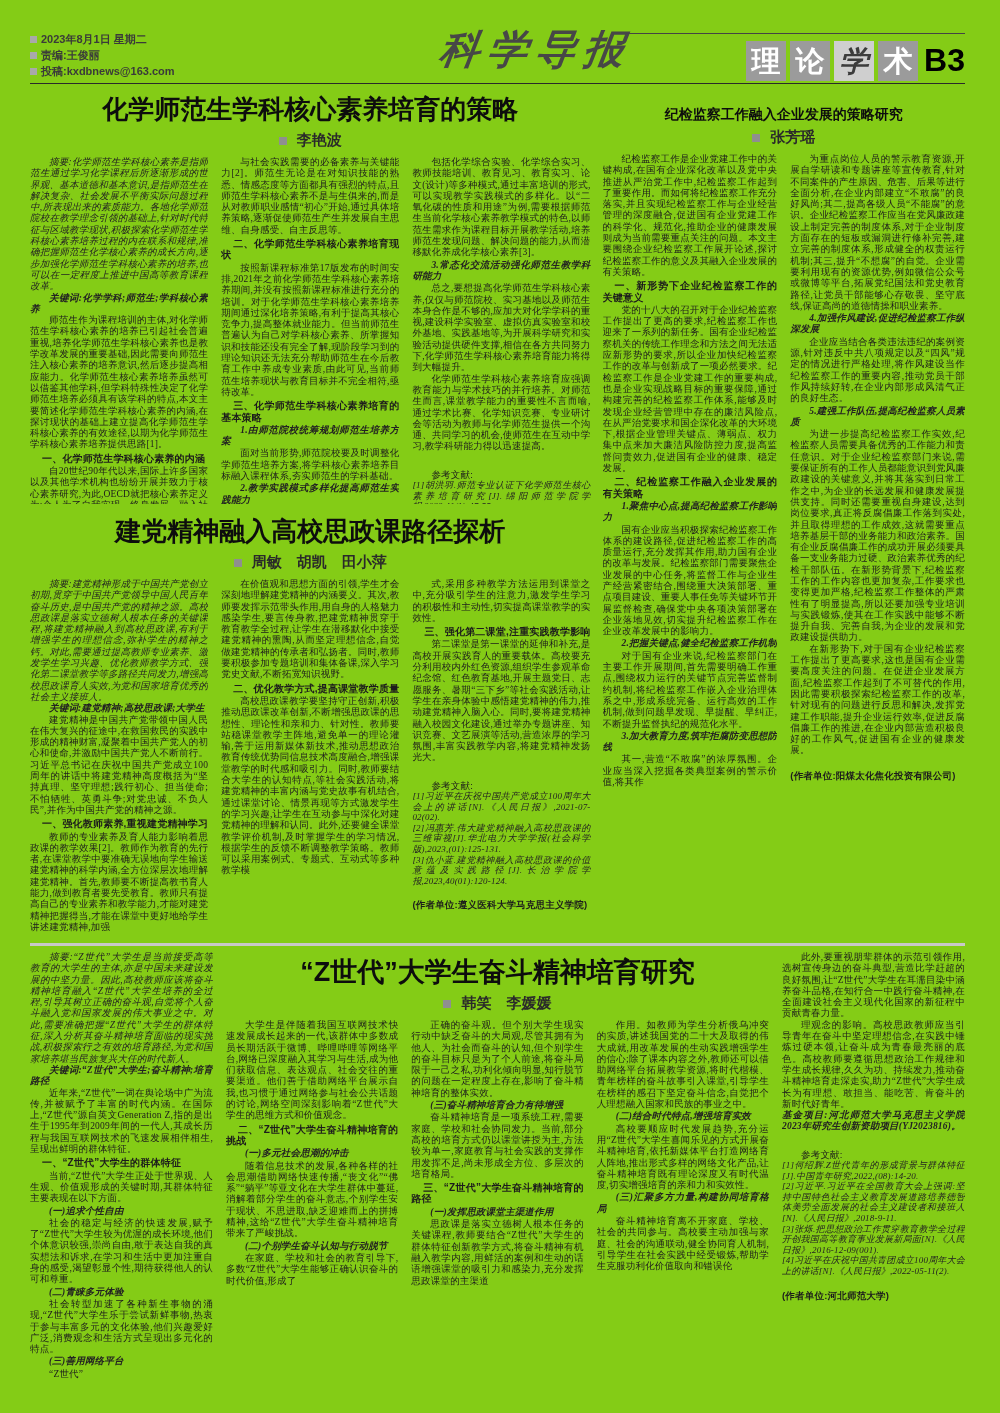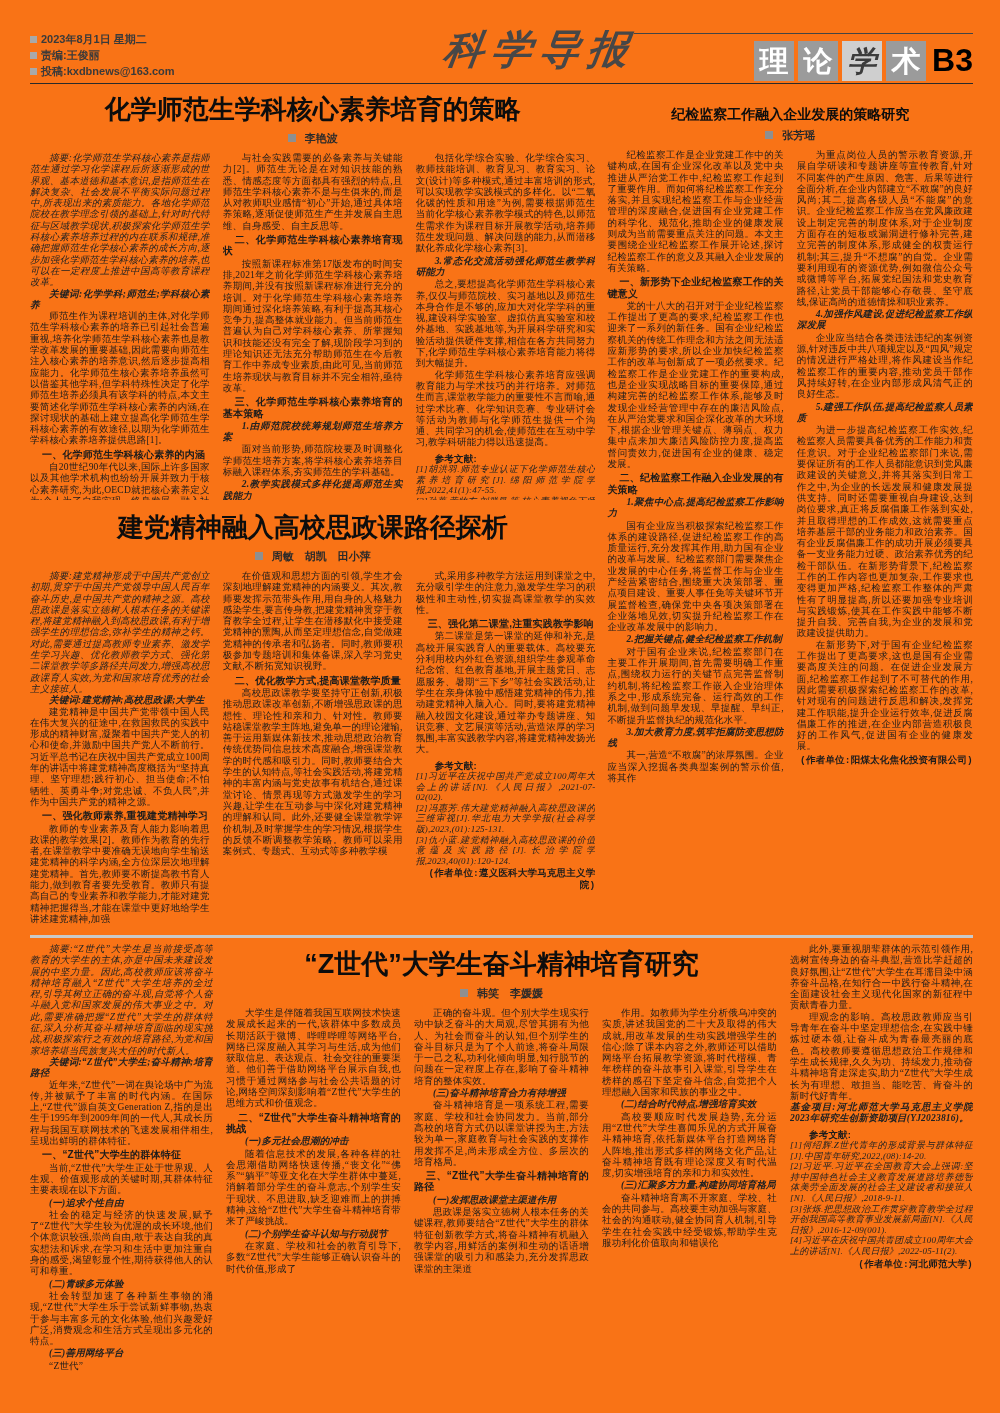--- a/index.html
+++ b/index.html
@@ -1,50 +1,50 @@
 <!DOCTYPE html>
 <html><head>
 <meta charset="utf-8">
 <style>
   * { margin:0; padding:0; box-sizing:border-box; }
   html,body { background:#e8e8e8; }
   .page {
-    width:1000px; height:1413px; margin:0 auto; background:#f97316;
+    width:1000px; height:1413px; margin:0 auto; background:#84cc16;
     color:#1c1c1c; font-family:"Liberation Serif","DejaVu Serif",serif;
-    padding:20px 27px 8px 30px; position:relative; overflow:hidden;
+    padding:20px 35px 8px 30px; position:relative; overflow:hidden;
   }
   
   .masthead { position:relative; height:64px; border-bottom:1.5px solid #2a2a2a; display:flex; align-items:flex-end; }
   .mh-left { width:295px; padding-bottom:4px; }
   .mh-line { font-family:"Liberation Sans",sans-serif; font-size:11px; font-weight:bold; color:#3a3a3a; line-height:16px; display:flex; align-items:center; }
   .mh-line .sq { width:7px; height:7px; background:#a9a9a9; display:inline-block; margin-right:4px; }
   .mh-center { flex:1; text-align:center; font-family:"DejaVu Serif",serif; font-style:italic; font-weight:bold;
     font-size:40px; color:#474747; letter-spacing:8px; transform:skewX(-8deg); padding-bottom:6px; }
   .mh-right { display:flex; align-items:flex-end; gap:4px; padding-bottom:2px; position:relative; }
   .mh-right::before { content:""; position:absolute; top:-6px; left:-120px; right:0; height:1px; background:#444; }
   .sec-box { width:40px; height:40px; background:#9b9b9b; color:#fff; font-family:"Liberation Sans",sans-serif;
     font-weight:bold; font-size:29px; line-height:40px; text-align:center; }
   .sec-box.light { background:#cfcfcf; color:#3c3c3c; font-family:"DejaVu Serif",serif; font-style:italic; }
   .page-no { font-family:"Liberation Sans",sans-serif; font-weight:bold; font-size:32px; line-height:42px; color:#000; padding-left:2px; }
   
   .art-title { font-family:"Liberation Sans",sans-serif; font-weight:bold; text-align:center; color:#0d0d0d; }
-  .byline { text-align:center; font-family:"Liberation Sans",sans-serif; font-size:11px; font-weight:bold; color:#2a2a2a; margin:4px 0 7px; }
+  .byline { text-align:center; font-family:"Liberation Sans",sans-serif; font-size:15px; font-weight:bold; color:#2a2a2a; margin:4px 0 7px; }
   .byline .sq { display:inline-block; width:8px; height:8px; background:#8f8f8f; margin-right:6px; }
   .cols { display:flex; gap:13px; }
   .col { flex:1; overflow:hidden; }
   .blk { text-align:justify; font-size:9.5px; line-height:11.3px; letter-spacing:0.2px; }
   .blk.p, .blk.abs, .blk.kw { text-indent:2em; }
   .blk.abs, .blk.kw, .blk.sub, .blk.ref, .blk.fund { font-style:italic; color:#222; }
   .blk.kw { font-weight:bold; }
   .blk.h { font-family:"Liberation Sans",sans-serif; font-weight:bold; font-style:normal; font-size:10px; text-indent:1.2em; margin:2px 0; }
   .blk.sub { font-weight:bold; text-indent:2em; margin:1px 0; }
-  .blk.refh { font-family:"Liberation Sans",sans-serif; font-weight:bold; text-indent:2em; margin-top:4px; }
+  .blk.refh { font-family:"Liberation Sans",sans-serif; font-weight:normal; text-indent:2em; margin-top:16px; }
   .blk.ref { font-size:9px; line-height:10.6px; }
   .blk.fund { font-weight:bold; }
-  .blk.unit { font-family:Liberation Mono, monospace; font-weight:bold; text-align:right; text-indent:0; margin-top:2px; }
+  .blk.unit { font-family:Liberation Sans, sans-serif; font-weight:bold; text-align:left; text-indent:0; margin-top:13px; }
   
   .top-grid { display:flex; gap:12px; margin-top:6px; }
   .left-stack { width:580px; }
   .right-col { width:375px; }
   .a1 .art-title { font-size:26px; margin-top:2px; }
   .a1 .col { height:347px; }
   .a3 { margin-top:10px; }
   .a3 .art-title { font-size:26px; }
   .a3 .col { height:356px; }
   .a2 .art-title { font-size:14px; margin-top:16px; }

